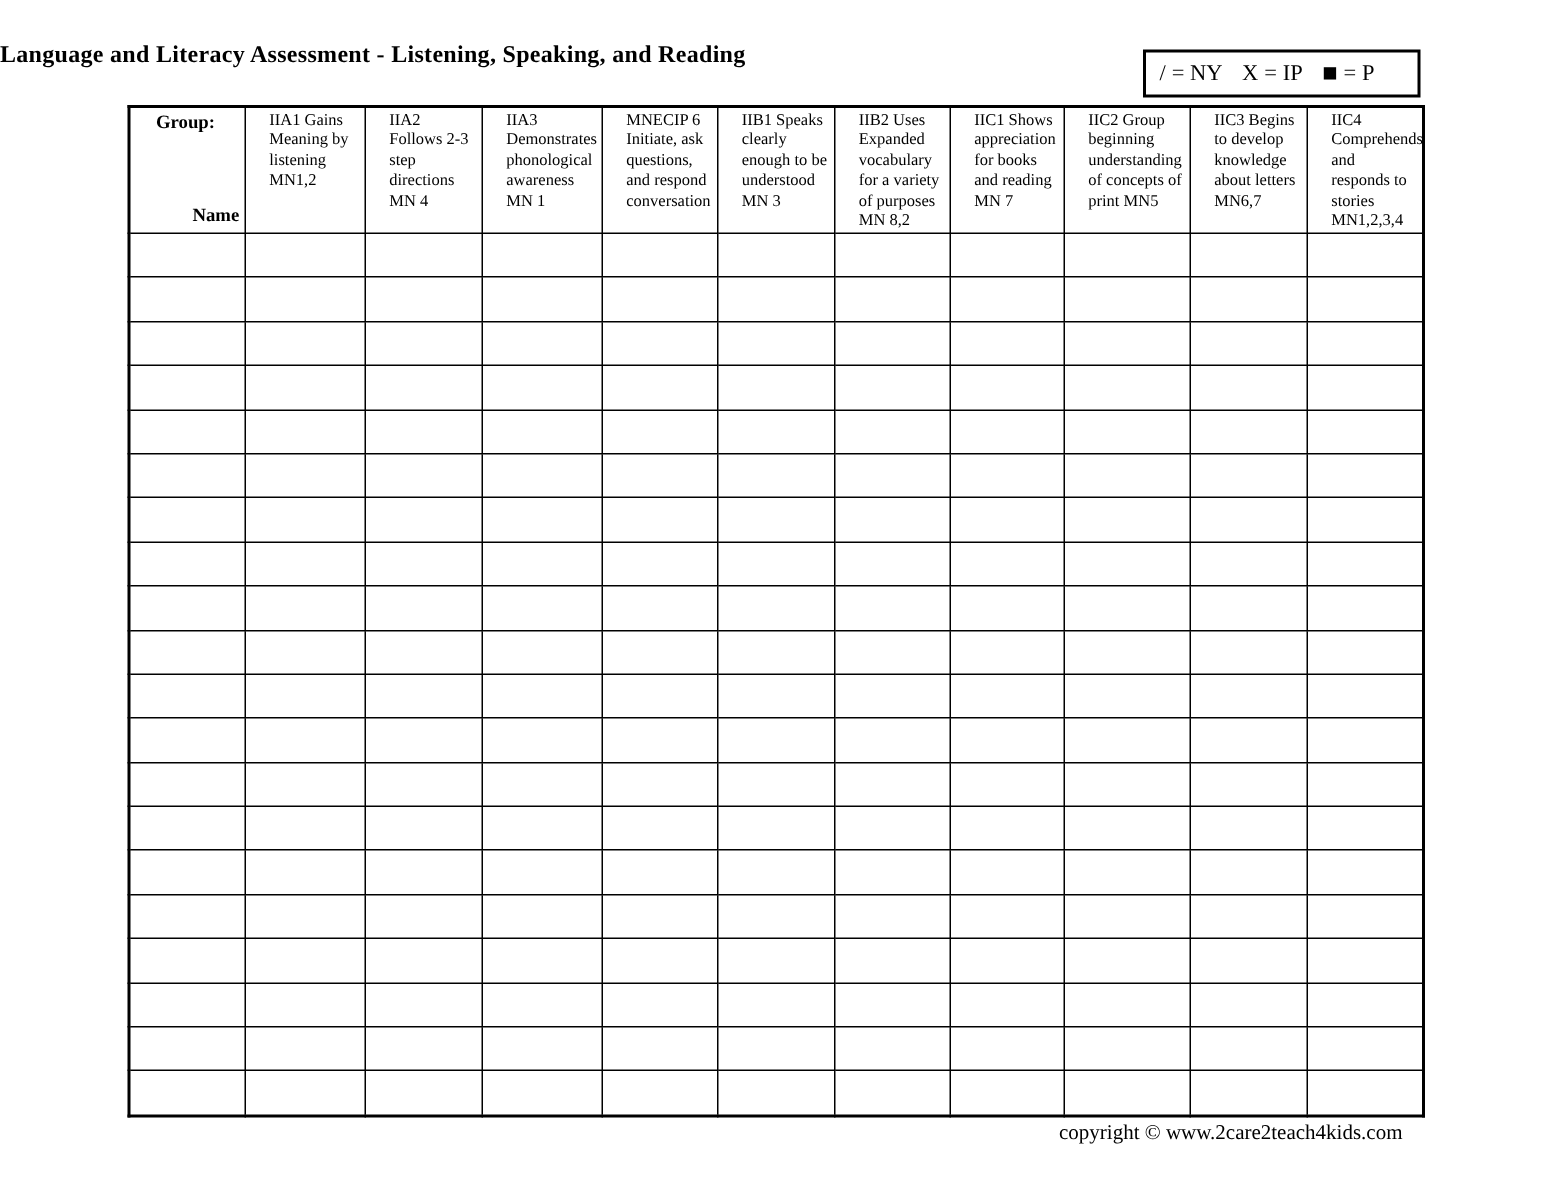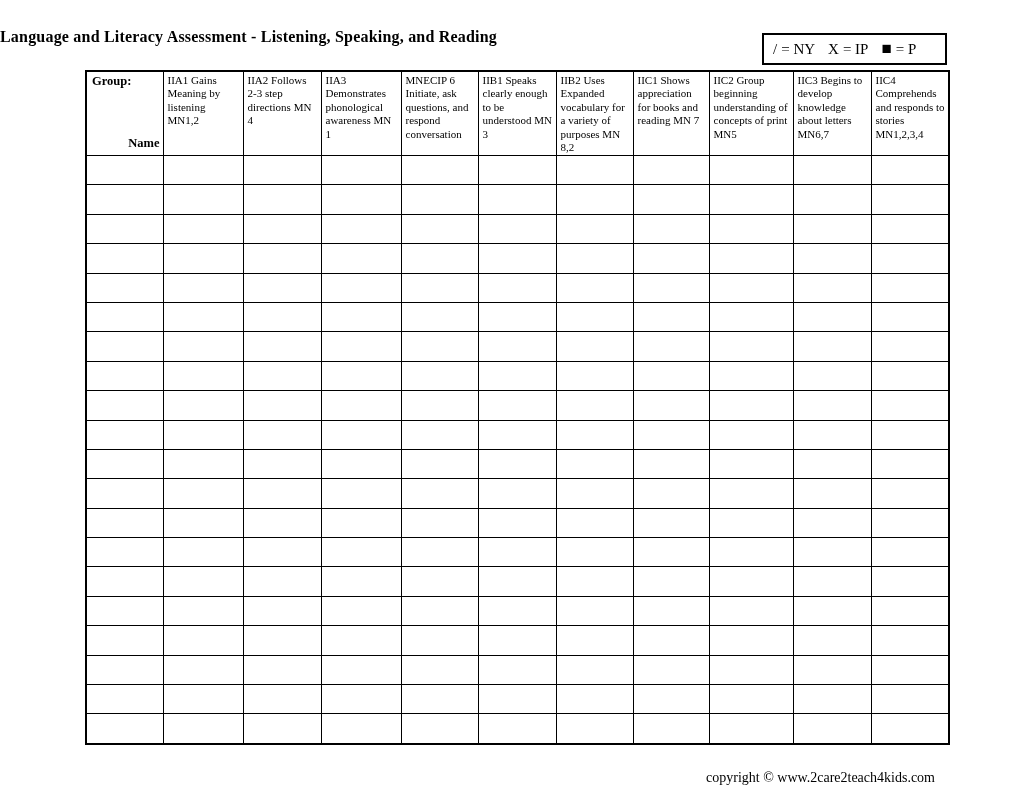--- a/index.html
+++ b/index.html
@@ -63,21 +63,21 @@
     border: 1px solid #000000;
     padding: 0;
   }
   .assessment-table thead th {
     height: 81px;
     vertical-align: top;
     text-align: left;
     font-weight: normal;
     font-size: 11px;
     line-height: 13.4px;
-    padding: 2px 3px 0 4px;
+    padding: 2px 3px 0 16px;
     overflow: hidden;
   }
   .group-wrap {
     display: flex;
     flex-direction: column;
     justify-content: space-between;
     height: 79px;
   }
   .group-label {
     font-weight: bold;
@@ -92,21 +92,20 @@
   }
   .assessment-table tbody td {
     height: 28.4px;
     background: #ffffff;
   }
   .copyright {
     position: absolute;
     top: 748px;
     right: 100px;
     font-size: 14px;
-    margin-top: 22px;
   }
 </style>
 </head>
 <body>
 
 <div class="page-title">Language and Literacy Assessment - Listening, Speaking, and Reading</div>
 
 <div class="legend-box">
   <span class="legend-item">
     <span class="legend-symbol">/</span>

